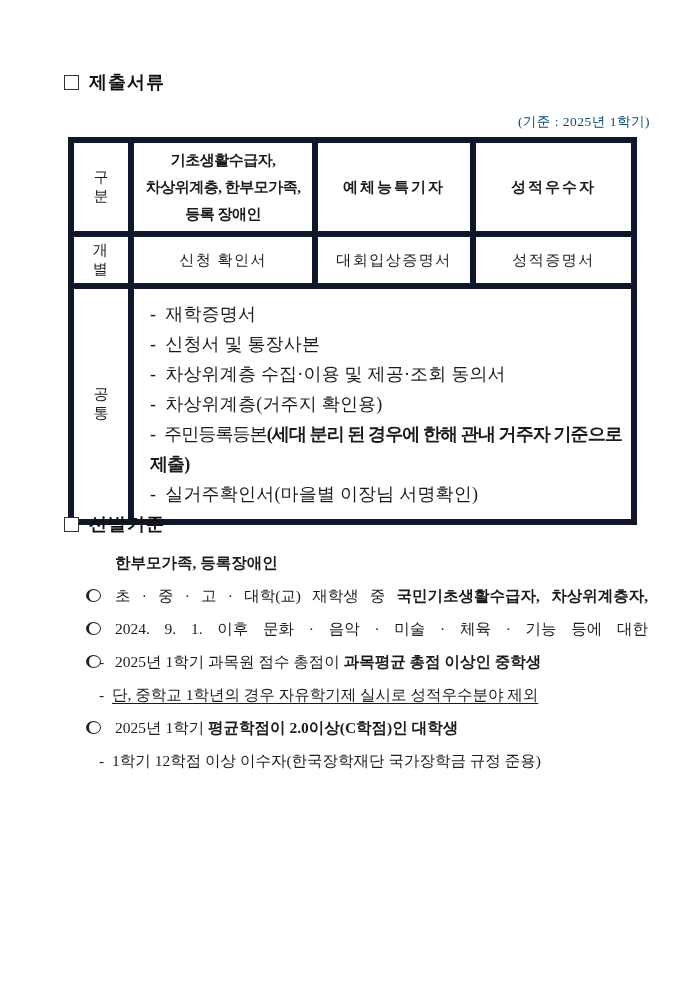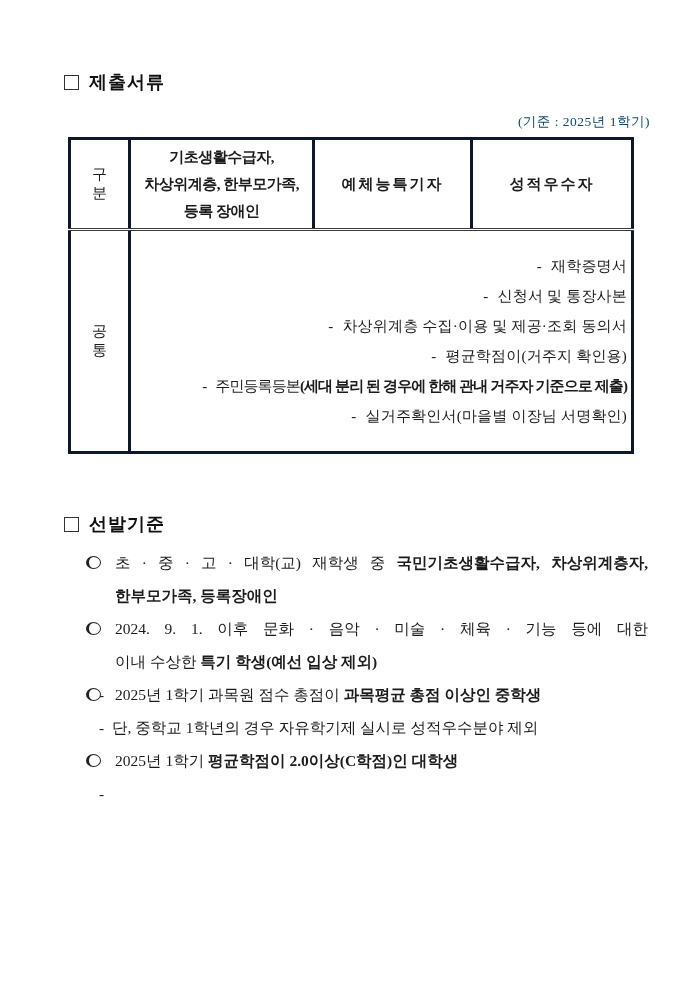--- a/index.html
+++ b/index.html
@@ -26,43 +26,43 @@
   .note{
     position:absolute;top:101px;right:50px;
     font-size:13.5px;letter-spacing:.5px;color:#0c4a6e;margin-top:12px;
   }
   
   .tbl{
     position:absolute;left:68px;top:137px;
     border-collapse:collapse;table-layout:fixed;
     width:563px;font-size:15px;color:#1b1b1b;
   }
-  .tbl td{border:3px solid #0f172a;text-align:center;vertical-align:middle;padding:2px 4px;}
+  .tbl td{border:6px solid #0f172a;text-align:center;vertical-align:middle;padding:2px 4px;}
   .tbl{border:1.5px solid #2a2a2a;}
   .tbl tr.hdr td{border-bottom:3px double #3a3a3a;height:84px;}
   .tbl tr.ind td{height:42px;letter-spacing:1.5px;}
   .tbl tr.com td{height:200px;}
   .lbl{word-spacing:18px;letter-spacing:0;}
   .hdr-main{font-weight:bold;letter-spacing:-0.5px;line-height:27px;}
   .hdr-b{font-weight:bold;letter-spacing:2px;}
   .common-cell{text-align:left !important;padding:10px 4px 10px 16px !important;}
-  .doc-list{list-style:none;margin:0;padding:0;line-height:30px;font-size:15px;letter-spacing:.2px;text-align:right;}
+  .doc-list{list-style:none;margin:0;padding:0;line-height:30px;font-size:18px;letter-spacing:.2px;}
   .doc-list .dash{margin-right:9px;}
   .doc-list .b{font-weight:bold;font-family:Liberation Serif, serif;}
   .tight{letter-spacing:-0.9px;}
   
   .s2{
     position:absolute;left:68px;top:546px;width:580px;
     font-size:15.5px;line-height:33px;color:#1b1b1b;
   }
   .s2line{position:relative;padding-left:47px;}
   .s2line.dashline{padding-left:44px;}
   .s2line .b{font-weight:bold;}
   .s2line.j{text-align:justify;text-align-last:justify;}
-  .u{text-underline-offset:3px;}
+  .u{text-decoration:underline;text-underline-offset:3px;}
   .bullet-circ{
     position:absolute;left:18px;top:10px;
     width:11px;height:11px;border-radius:50%;
     border:1.5px solid #222;border-left-width:3.5px;
     background:#fff;
   }
   .dash-mark{position:absolute;left:31px;top:0;}
 </style>
 </head>
 <body>
@@ -87,61 +87,64 @@
         <tr class="hdr">
       <td class="lbl">구 분</td>
       <td class="hdr-main">
         <div>기초생활수급자,</div>
         <div>차상위계층, 한부모가족,</div>
         <div>등록 장애인</div>
       </td>
       <td class="hdr-b">예체능특기자</td>
       <td class="hdr-b">성적우수자</td>
     </tr>
+    <tr class="ind">
+      <td class="lbl">개 별</td>
+      <td>신청 확인서</td>
+      <td>대회입상증명서</td>
+      <td>성적증명서</td>
+    </tr>
     <tr class="com">
       <td class="lbl">공 통</td>
       <td class="common-cell" colspan="3">
         <ul class="doc-list">
           <li><span class="dash">-</span><span>재학증명서</span><span class="b"></span></li>
           <li><span class="dash">-</span><span>신청서 및 통장사본</span><span class="b"></span></li>
           <li><span class="dash">-</span><span>차상위계층 수집·이용 및 제공·조회 동의서</span><span class="b"></span></li>
-          <li><span class="dash">-</span><span>평균학점이(거주지 확인용)</span><span class="b"></span></li>
+          <li><span class="dash">-</span><span>차상위계층(거주지 확인용)</span><span class="b"></span></li>
           <li class="tight"><span class="dash">-</span><span>주민등록등본</span><span class="b">(세대 분리 된 경우에 한해 관내 거주자 기준으로 제출)</span></li>
           <li><span class="dash">-</span><span>실거주확인서(마을별 이장님 서명확인)</span><span class="b"></span></li>
         </ul>
       </td>
     </tr>
   </tbody>
     </table>
 
   <div class="sec-title" style="top:512px;">
     <span class="sq"></span>
     <span>선발기준</span>
   </div>
 
   <div class="s2">
 
+    <div class="s2line">
+      <span></span><span class="b">한부모가족, 등록장애인</span>
+    </div>
+
     <div class="s2line j">
       <span class="bullet-circ"></span>
       <span>초 · 중 · 고 · 대학(교) 재학생 중 </span><span class="b">국민기초생활수급자, 차상위계층자,</span>
-    </div>
-
-    <div class="s2line">
-      <span></span><span class="b">한부모가족, 등록장애인</span>
     </div>
 
     <div class="s2line j">
       <span class="bullet-circ"></span>
       <span>2024. 9. 1. 이후 문화 · 음악 · 미술 · 체육 · 기능 등에 대한</span><span class="b"></span>
     </div>
 
 
-    <div class="s2line">
-      <span>이내 수상한 </span><span class="b">특기 학생(예선 입상 제외)</span>
-    </div>
 
     <div class="s2line dashline">
       <span class="dash-mark">-</span>
       <span class="b"></span>
     </div>
 
     <div class="s2line">
       <span class="bullet-circ"></span>
       <span>2025년 1학기 과목원 점수 총점이 </span><span class="b">과목평균 총점 이상인 중학생</span>
     </div>
@@ -152,17 +155,17 @@
     </div>
 
 
     <div class="s2line">
       <span class="bullet-circ"></span>
       <span>2025년 1학기 </span><span class="b">평균학점이 2.0이상(C학점)인 대학생</span>
     </div>
 
     <div class="s2line dashline">
       <span class="dash-mark">-</span>
-      <span class="b"></span>
+      <span>1학기 12학점 이상 이수자(한국장학재단 국가장학금 규정 준용)</span><span class="b"></span>
     </div>
 
   </div>
 </div>
 
 </body></html>

